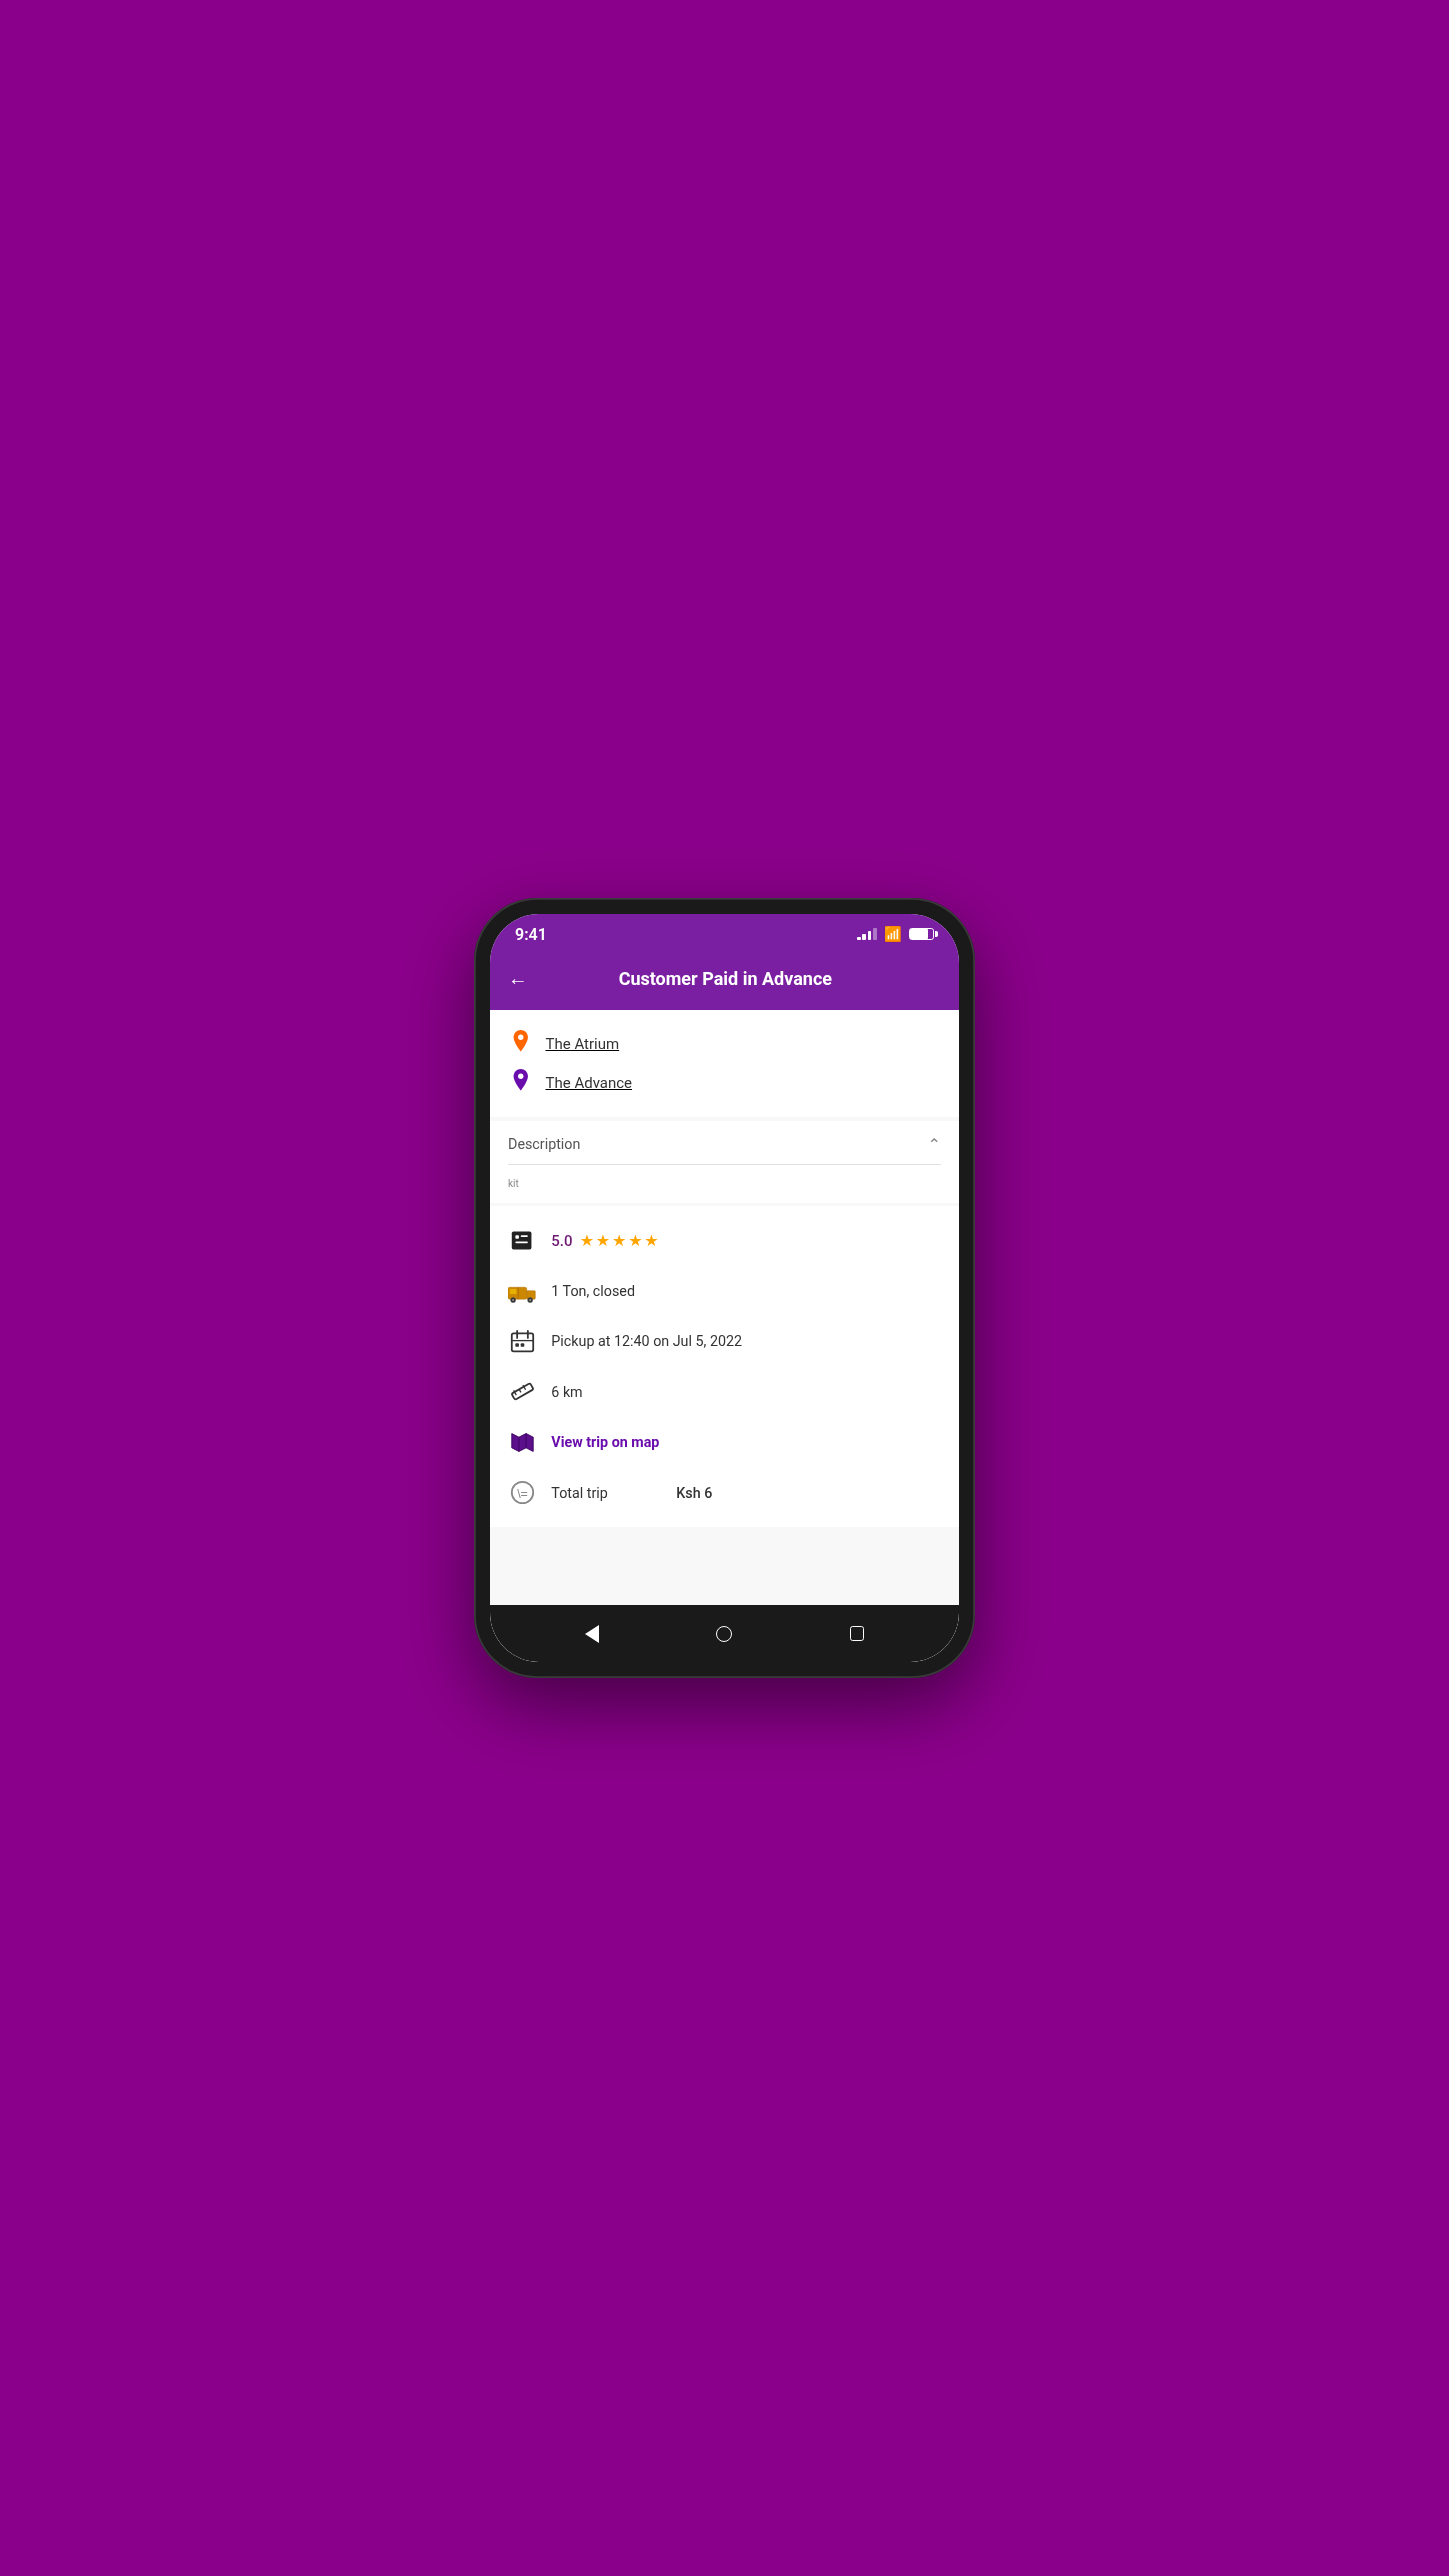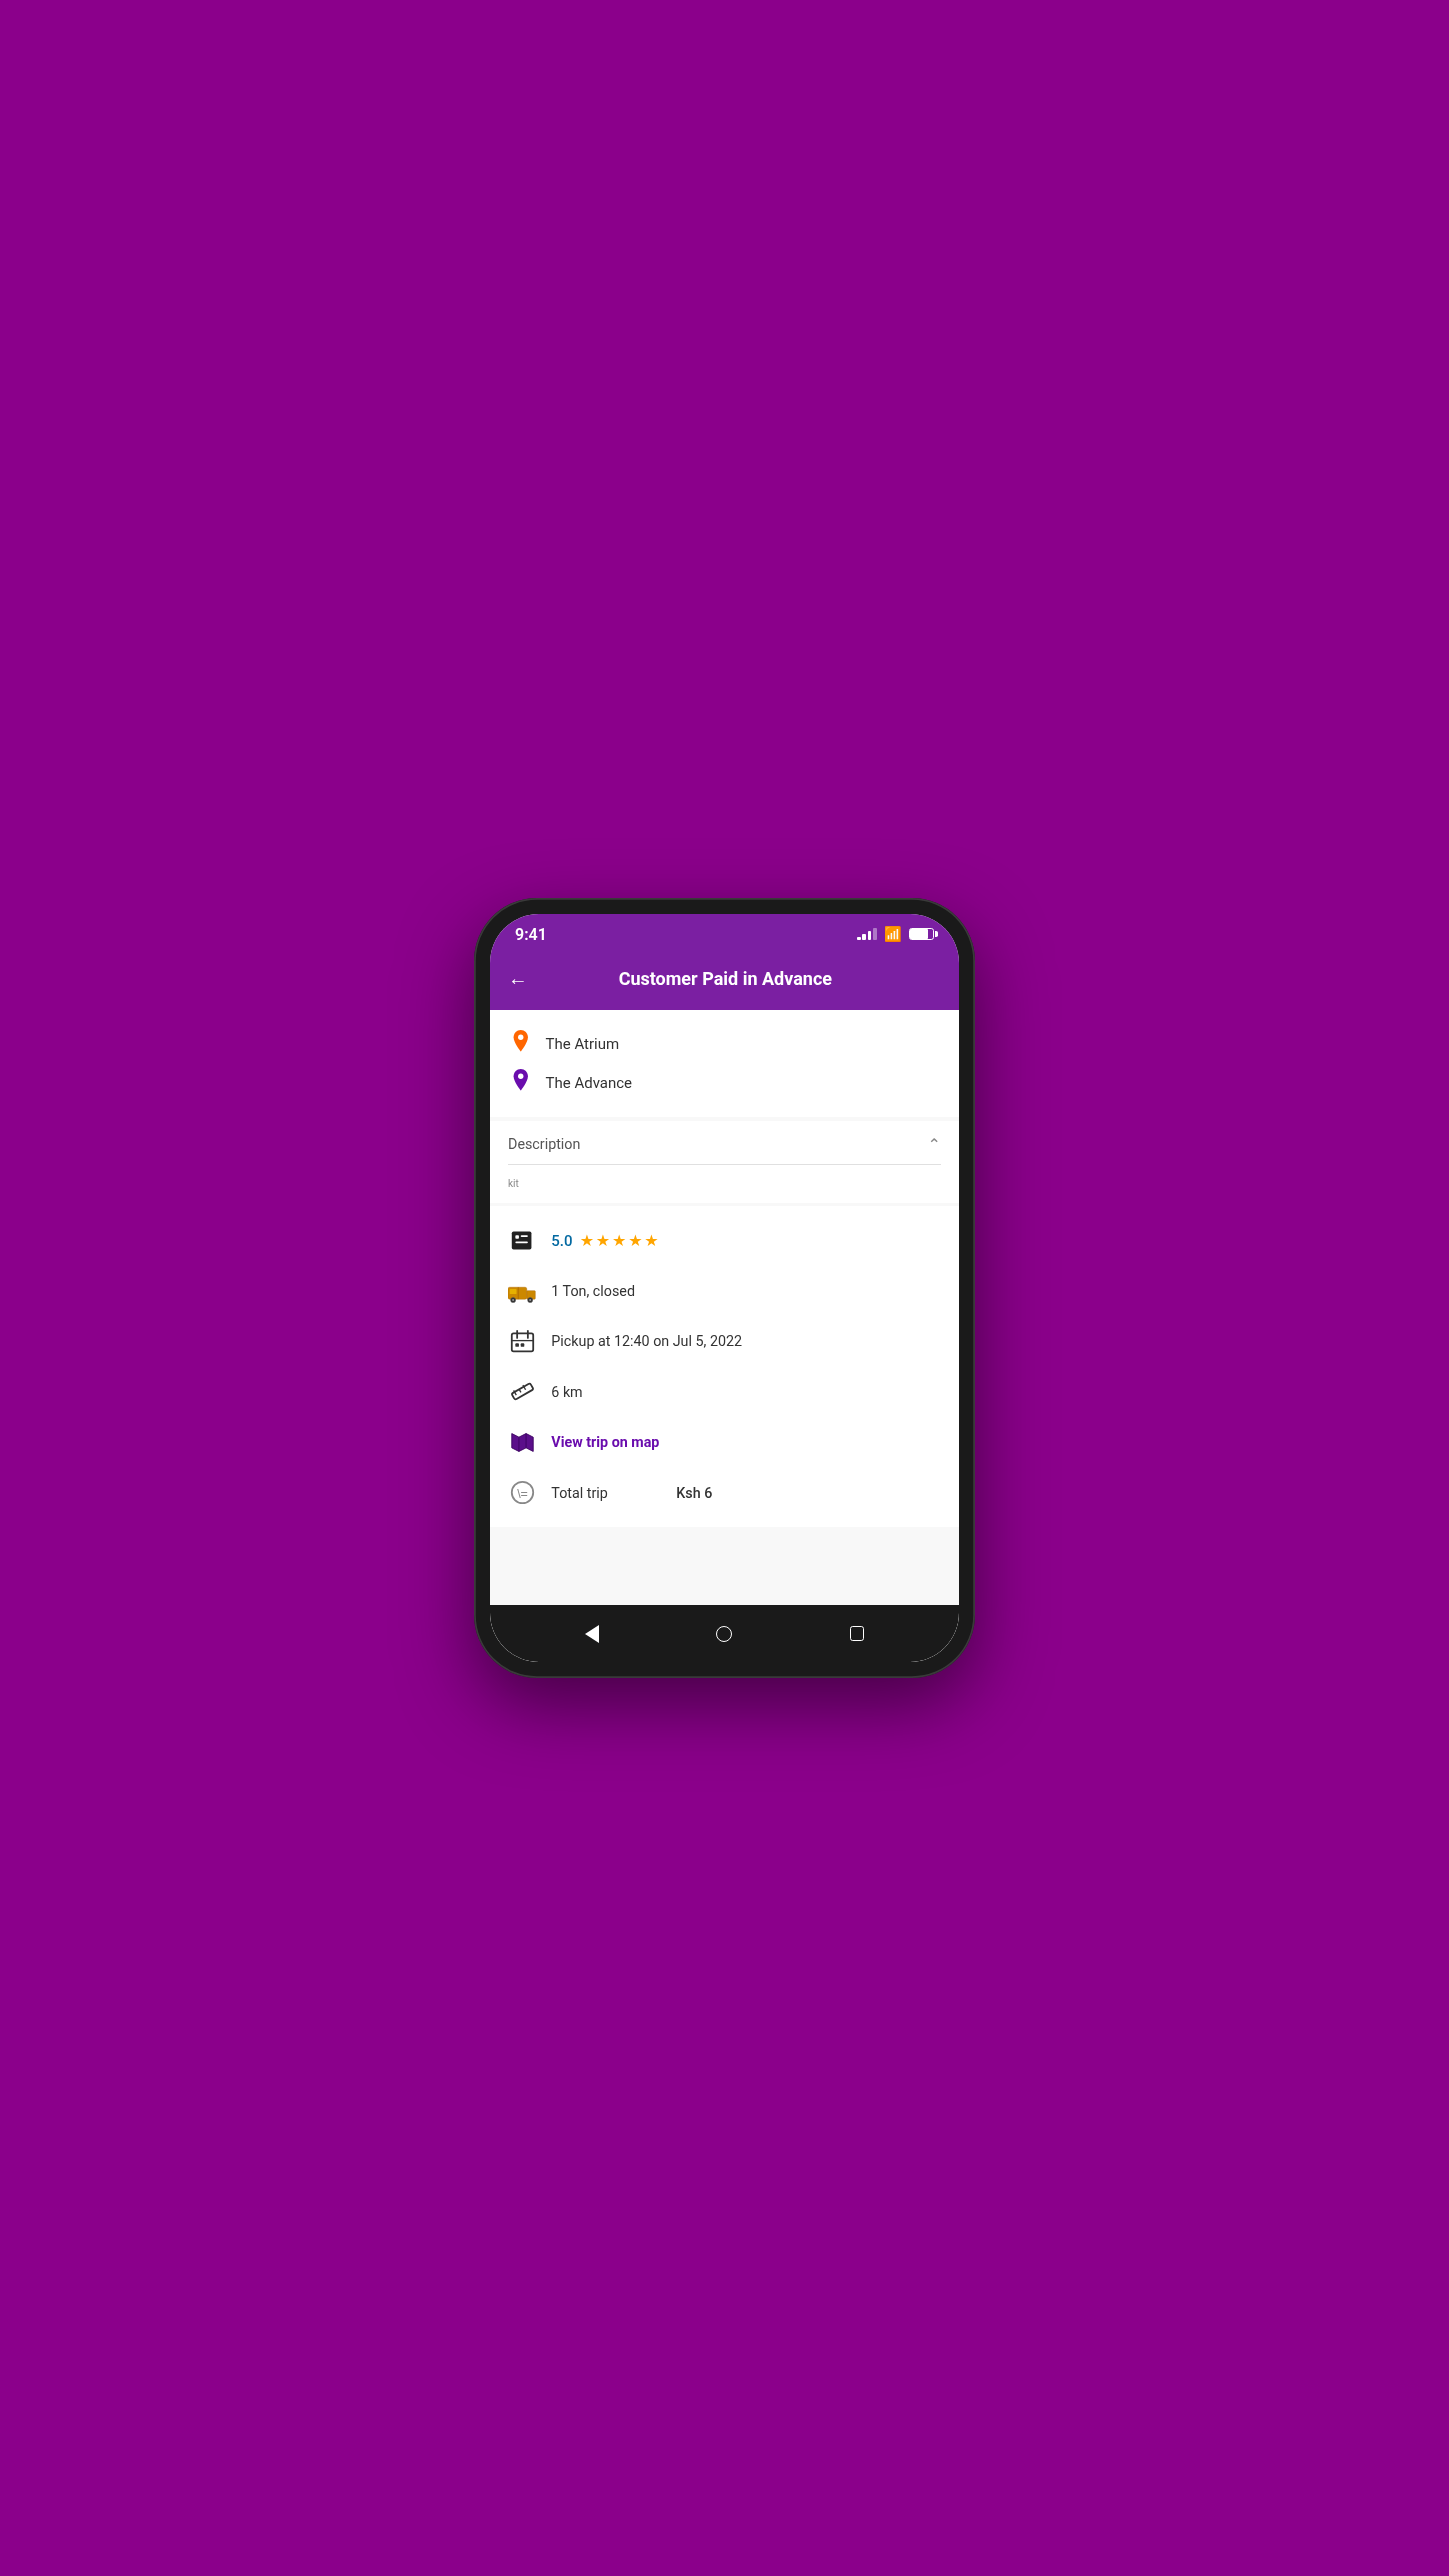--- a/index.html
+++ b/index.html
@@ -125,20 +125,21 @@
       flex: 1;
       background: #f8f8f8;
       overflow-y: auto;
     }
 
     
     .location-section {
       background: white;
       padding: 14.3px 18px;
       margin-bottom: 1.8px;
+      text-decoration: underline;
     }
 
     .location-row {
       display: flex;
       align-items: center;
       gap: 12.5px;
       padding: 7.2px 0;
     }
 
     .pin-icon {
@@ -220,21 +221,21 @@
     }
 
     .rating-row {
       display: flex;
       align-items: center;
       gap: 7.2px;
     }
 
     .rating-number {
       font-size: 15px;
-      color: #0369a1;
+      color: #701a75;
       font-weight: 500;
     }
 
     .stars {
       display: flex;
       gap: 1.8px;
     }
 
     .star {
       color: #FFA500;

